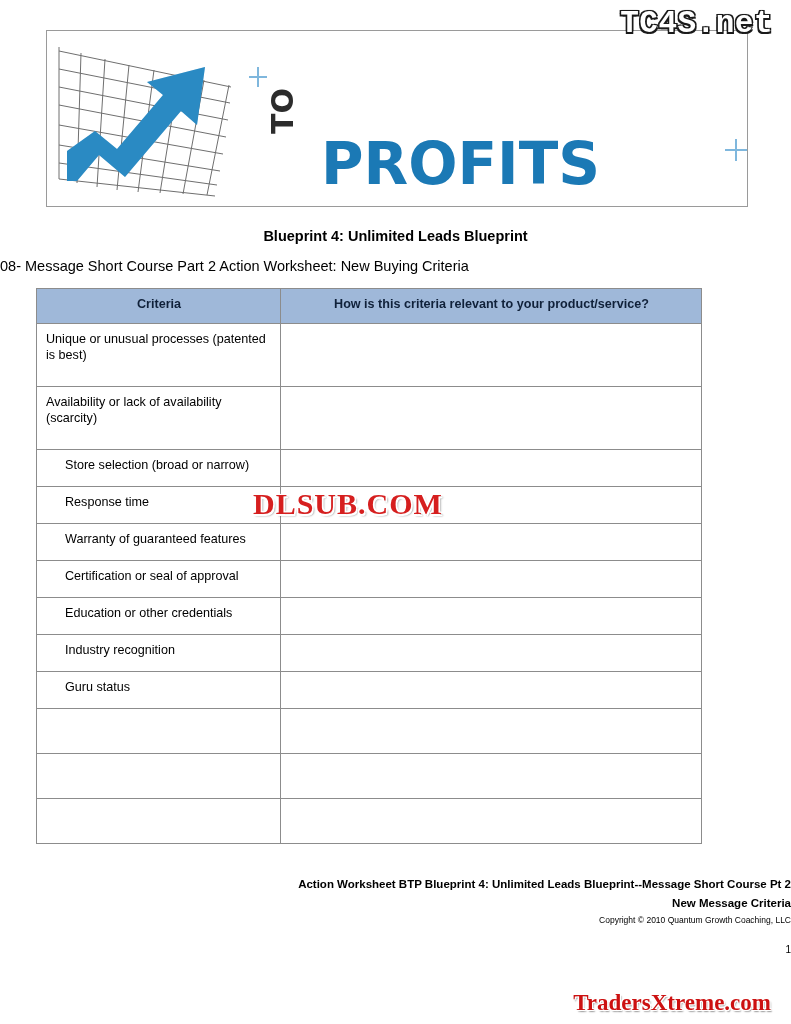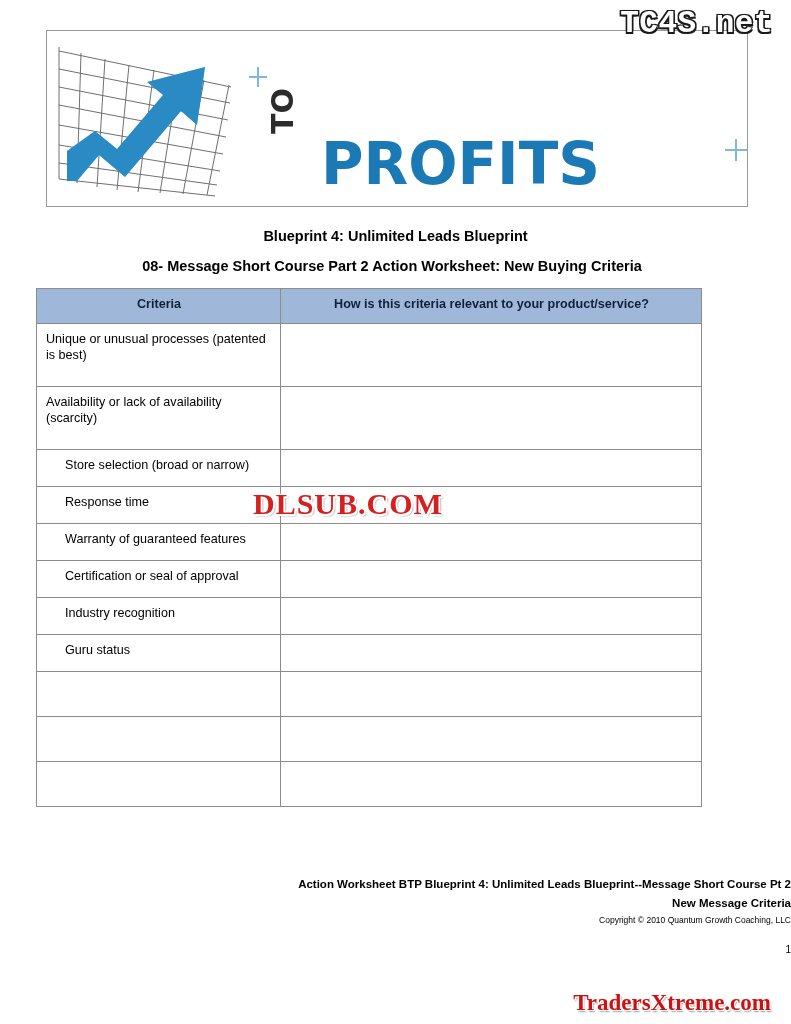--- a/index.html
+++ b/index.html
@@ -114,23 +114,22 @@
     text-align: center;
     font-size: 14.5px;
     font-weight: bold;
     color: #000;
   }
   .doc-title-2 {
     position: absolute;
     top: 258px;
     left: 0;
     width: 784px;
-    text-align: center;
     font-size: 14.5px;
-    font-weight: bold;
+    font-weight: normal;
     color: #000;
   }
 
   
   .worksheet {
     position: absolute;
     left: 36px;
     top: 288px;
     width: 666px;
     border-collapse: collapse;
@@ -294,20 +293,24 @@
       </tr>
       <tr class="row-std">
         <td class="col-criteria">Warranty of guaranteed features</td>
         <td></td>
       </tr>
       <tr class="row-std">
         <td class="col-criteria">Certification or seal of approval</td>
         <td></td>
       </tr>
       <tr class="row-std">
+        <td class="col-criteria">Education or other credentials</td>
+        <td></td>
+      </tr>
+      <tr class="row-std">
         <td class="col-criteria">Industry recognition</td>
         <td></td>
       </tr>
       <tr class="row-std">
         <td class="col-criteria">Guru status</td>
         <td></td>
       </tr>
       <tr class="row-blank">
         <td class="col-criteria"></td>
         <td></td>

